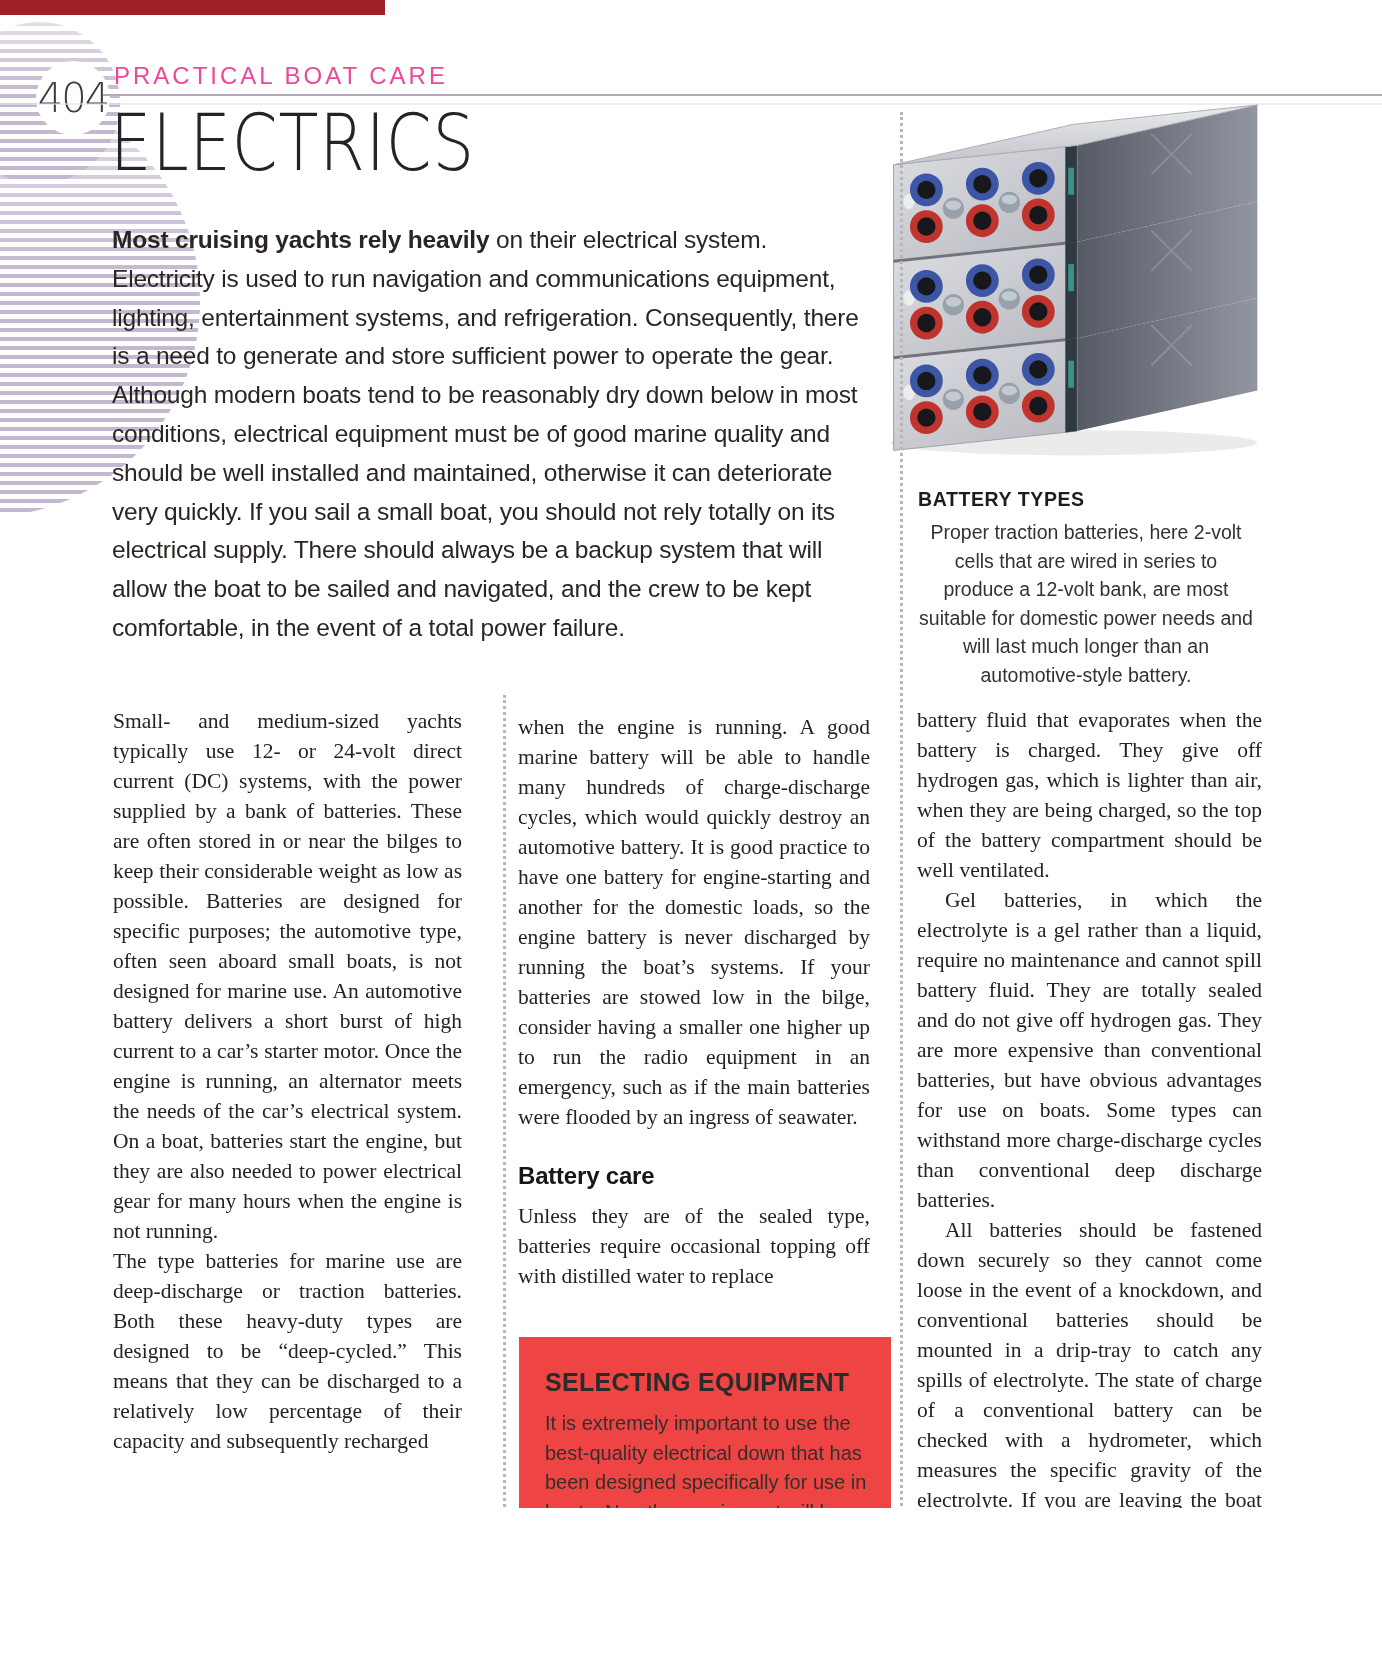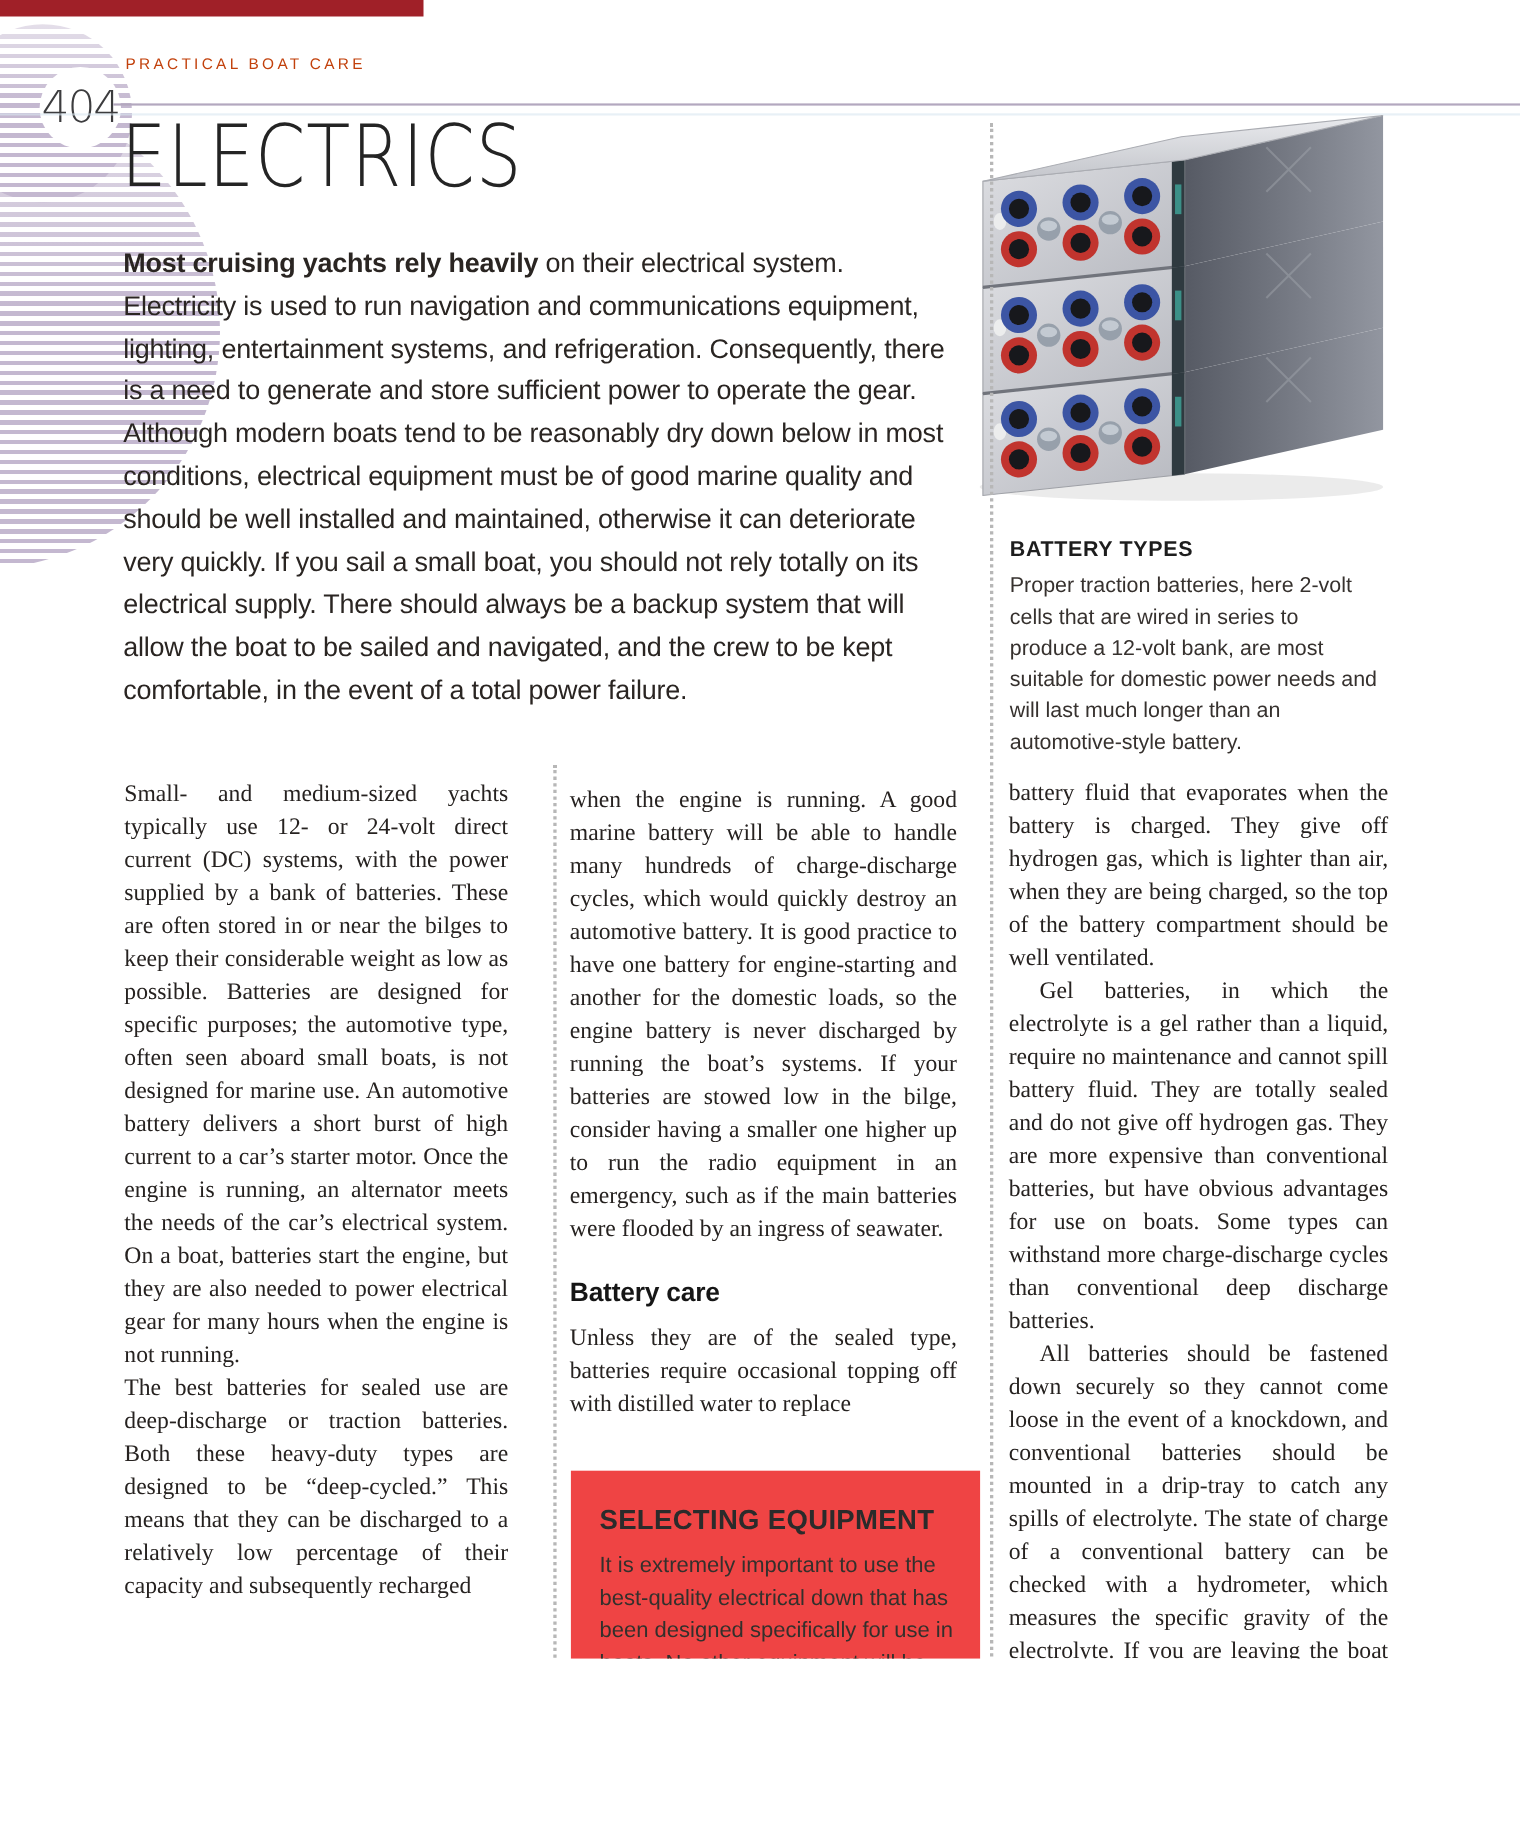--- a/index.html
+++ b/index.html
@@ -12,36 +12,36 @@
     background:
       linear-gradient(to bottom, rgba(255,255,255,.55), rgba(255,255,255,0) 45%),
       repeating-linear-gradient(to bottom,#c4b8d0 0 4px,#ffffff 4px 9px);}
   .sphere-large{left:-232px;top:85px;width:432px;height:432px;}
   .sphere-small{left:-42px;top:22px;width:162px;height:162px;}
   .num-circle{position:absolute;left:36px;top:61px;width:74px;height:74px;border-radius:50%;
       background:#ffffff;display:flex;align-items:center;justify-content:center;}
   .num-circle span{font-family:"DejaVu Sans","Liberation Sans",sans-serif;font-weight:200;
       font-size:40px;color:#3c3c3e;letter-spacing:-2px;}
 
-  .kicker{position:absolute;left:114px;top:50px;font-size:14px;letter-spacing:3px;color:#c2410c;}
+  .kicker{position:absolute;left:114px;top:62px;font-size:24px;letter-spacing:3px;color:#ec4899;}
   .rule{position:absolute;left:103px;top:94px;width:1279px;height:2px;background:#b3a8bf;}
   .rule-blue{position:absolute;left:0;top:103px;width:1382px;height:2px;background:#d9e6f0;opacity:.6;}
   .title{position:absolute;left:110px;top:104px;font-family:"DejaVu Sans","Liberation Sans",sans-serif;
       font-weight:200;font-size:78px;color:#242424;line-height:1;transform:scaleX(.84);transform-origin:left top;
       letter-spacing:1px;}
 
   .intro{position:absolute;left:112px;top:221px;width:758px;font-size:24.5px;line-height:38.8px;
       color:#2a2522;letter-spacing:-.2px;}
   .intro b{font-weight:bold;}
 
   
   .battery{position:absolute;left:868px;top:76px;width:412px;height:386px;}
   .caption{position:absolute;left:918px;top:488px;width:336px;}
   .caption .cap-title{font-size:19.5px;font-weight:bold;letter-spacing:.6px;color:#1d1d1d;margin-bottom:7px;}
-  .caption .cap-text{font-size:19.5px;line-height:28.5px;color:#36312e;}
+  .caption .cap-text{font-size:19.5px;line-height:28.5px;color:#36312e;text-align:center;}
 
   
   .dots{position:absolute;width:0;border-left:3px dotted #b7b7b7;}
   .dots-right{left:900px;top:112px;height:1466px;}
   .dots-left{left:503px;top:695px;height:883px;}
 
   
   .col{position:absolute;font-family:"Liberation Serif",serif;font-size:21.5px;line-height:30px;
       color:#262220;text-align:justify;}
   .col p{margin:0;}
@@ -145,21 +145,21 @@
   <div class="caption">
     <div class="cap-title">BATTERY TYPES</div>
     <div class="cap-text">Proper traction batteries, here 2-volt cells that are wired in series to produce a 12-volt bank, are most suitable for domestic power needs and will last much longer than an automotive-style battery.</div>
   </div>
 
   <div class="dots dots-right"></div>
   <div class="dots dots-left"></div>
 
   <div class="col col1">
     <p>Small- and medium-sized yachts typically use 12- or 24-volt direct current (DC) systems, with the power supplied by a bank of batteries. These are often stored in or near the bilges to keep their considerable weight as low as possible. Batteries are designed for specific purposes; the automotive type, often seen aboard small boats, is not designed for marine use. An automotive battery delivers a short burst of high current to a car’s starter motor. Once the engine is running, an alternator meets the needs of the car’s electrical system. On a boat, batteries start the engine, but they are also needed to power electrical gear for many hours when the engine is not running.</p>
-    <p>The best batteries for sealed use are deep-discharge or traction batteries. Both these heavy-duty types are designed to be “deep-cycled.” This means that they can be discharged to a relatively low percentage of their capacity and subsequently recharged</p>
+    <p>The type batteries for marine use are deep-discharge or traction batteries. Both these heavy-duty types are designed to be “deep-cycled.” This means that they can be discharged to a relatively low percentage of their capacity and subsequently recharged</p>
   </div>
 
   <div class="col col2">
     <p>when the engine is running. A good marine battery will be able to handle many hundreds of charge-discharge cycles, which would quickly destroy an automotive battery. It is good practice to have one battery for engine-starting and another for the domestic loads, so the engine battery is never discharged by running the boat’s systems. If your batteries are stowed low in the bilge, consider having a smaller one higher up to run the radio equipment in an emergency, such as if the main batteries were flooded by an ingress of seawater.</p>
     <h3 class="later">Battery care</h3>
     <p>Unless they are of the sealed type, batteries require occasional topping off with distilled water to replace</p>
   </div>
 
   <div class="col col3">
     <p>battery fluid that evaporates when the battery is charged. They give off hydrogen gas, which is lighter than air, when they are being charged, so the top of the battery compartment should be well ventilated.</p>

